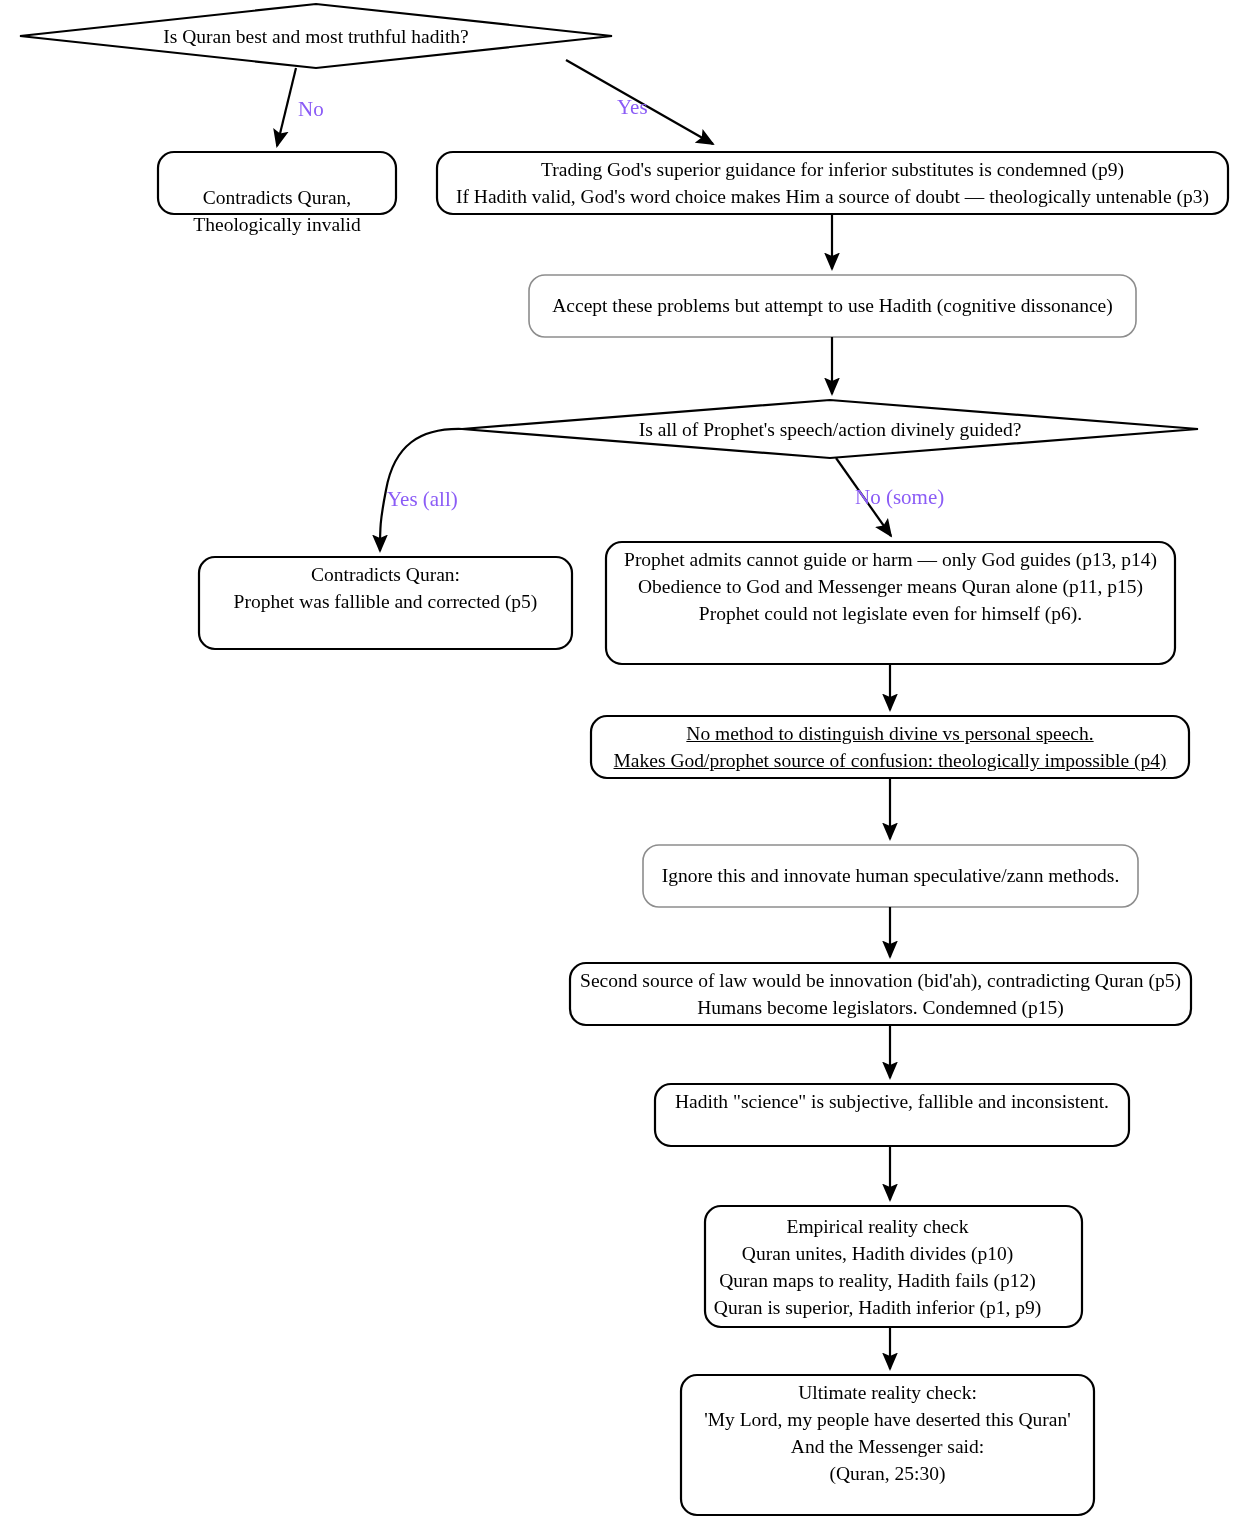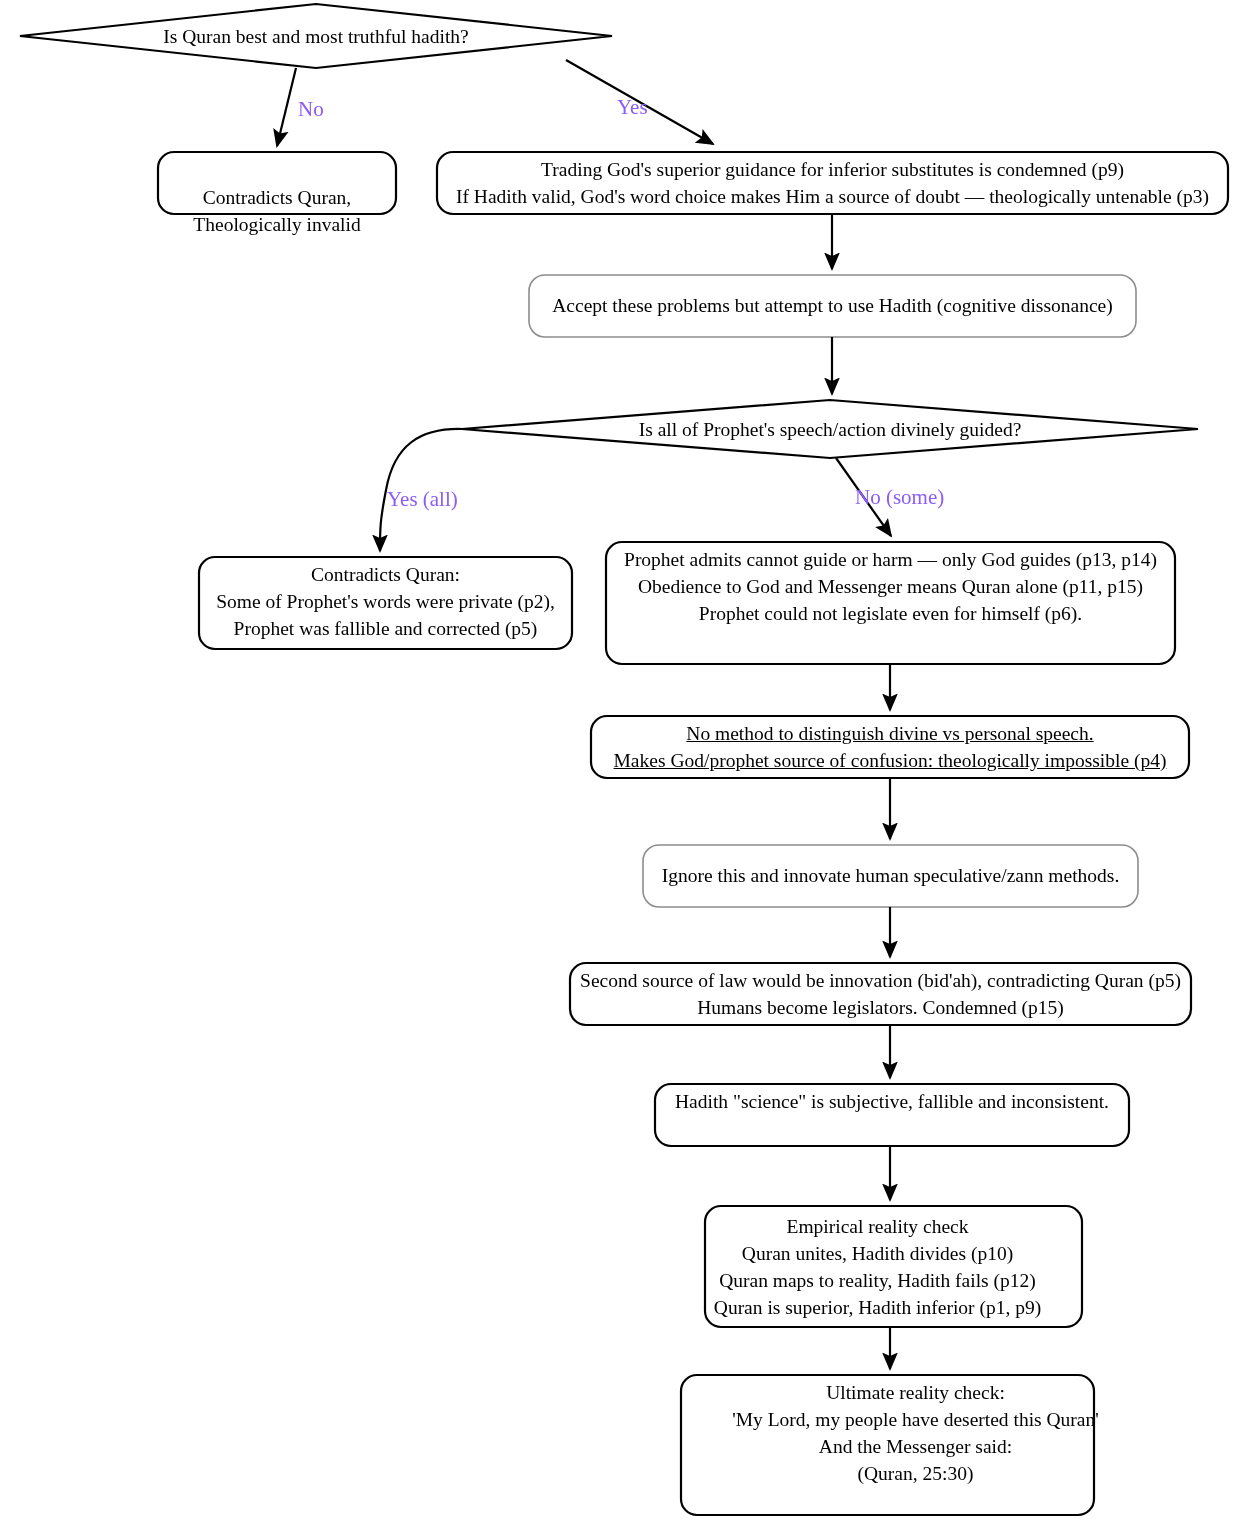--- a/index.html
+++ b/index.html
@@ -146,21 +146,20 @@
   <div class="node-text" style="left:462px; top:416px; width:736px;">
     <div>Is all of Prophet's speech/action divinely guided?</div>
   </div>
 
   <div class="node-text" style="left:529px; top:292px; width:607px;">
     <div>Accept these problems but attempt to use Hadith (cognitive dissonance)</div>
   </div>
 
   <div class="node-text" style="left:199px; top:561px; width:373px;">
     <div>Contradicts Quran:</div>
-    <div>Some of Prophet's words were private (p2),</div>
     <div>Prophet was fallible and corrected (p5)</div>
   </div>
 
   <div class="node-text" style="left:606px; top:546px; width:569px;">
     <div>Prophet admits cannot guide or harm — only God guides (p13, p14)</div>
     <div>Obedience to God and Messenger means Quran alone (p11, p15)</div>
     <div>Prophet could not legislate even for himself (p6).</div>
   </div>
 
   <div class="node-text" style="left:591px; top:720px; width:598px;text-decoration:underline;">
@@ -181,21 +180,21 @@
     <div>Hadith "science" is subjective, fallible and inconsistent.</div>
   </div>
 
   <div class="node-text" style="left:689px; top:1213px; width:377px;">
     <div>Empirical reality check</div>
     <div>Quran unites, Hadith divides (p10)</div>
     <div>Quran maps to reality, Hadith fails (p12)</div>
     <div>Quran is superior, Hadith inferior (p1, p9)</div>
   </div>
 
-  <div class="node-text" style="left:681px; top:1379px; width:413px;padding-left:28px;">
+  <div class="node-text" style="left:681px; top:1379px; width:413px;">
     <div>Ultimate reality check:</div>
     <div>'My Lord, my people have deserted this Quran'</div>
     <div>And the Messenger said:</div>
     <div>(Quran, 25:30)</div>
   </div>
 
   <div class="edge-label" style="left:298px; top:97px;">No</div>
 
   <div class="edge-label" style="left:617px; top:95px;">Yes</div>
 

